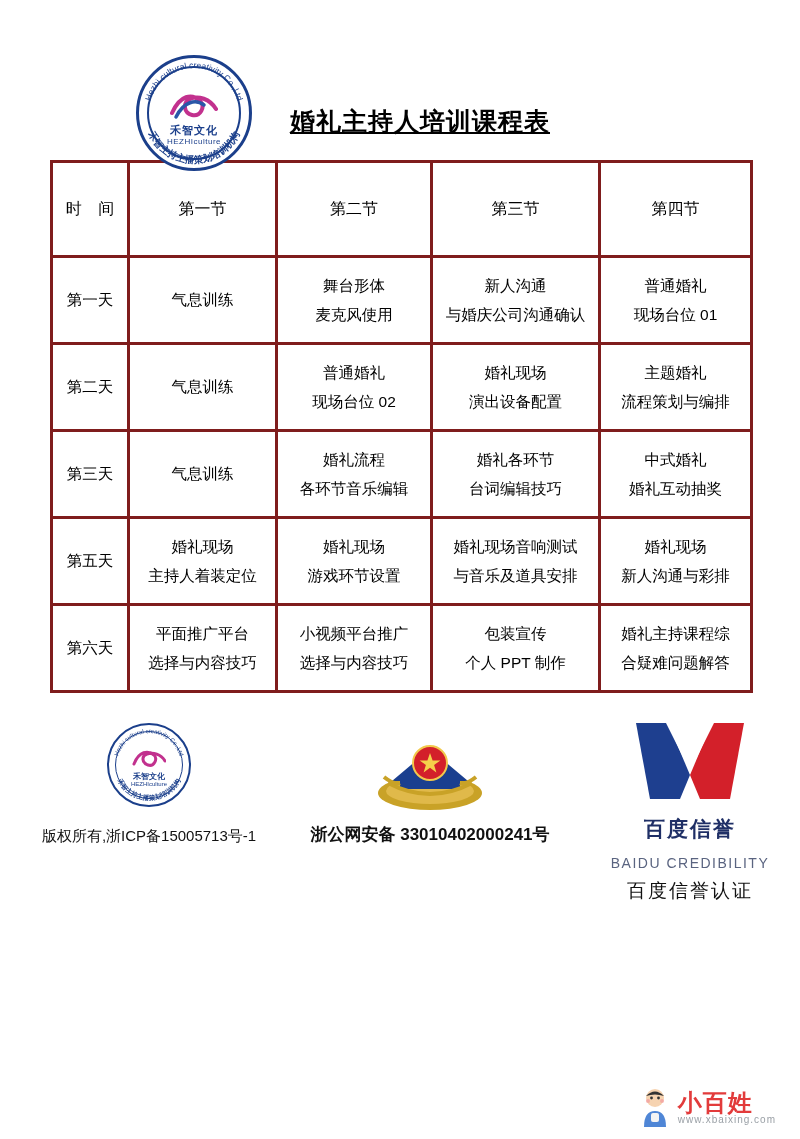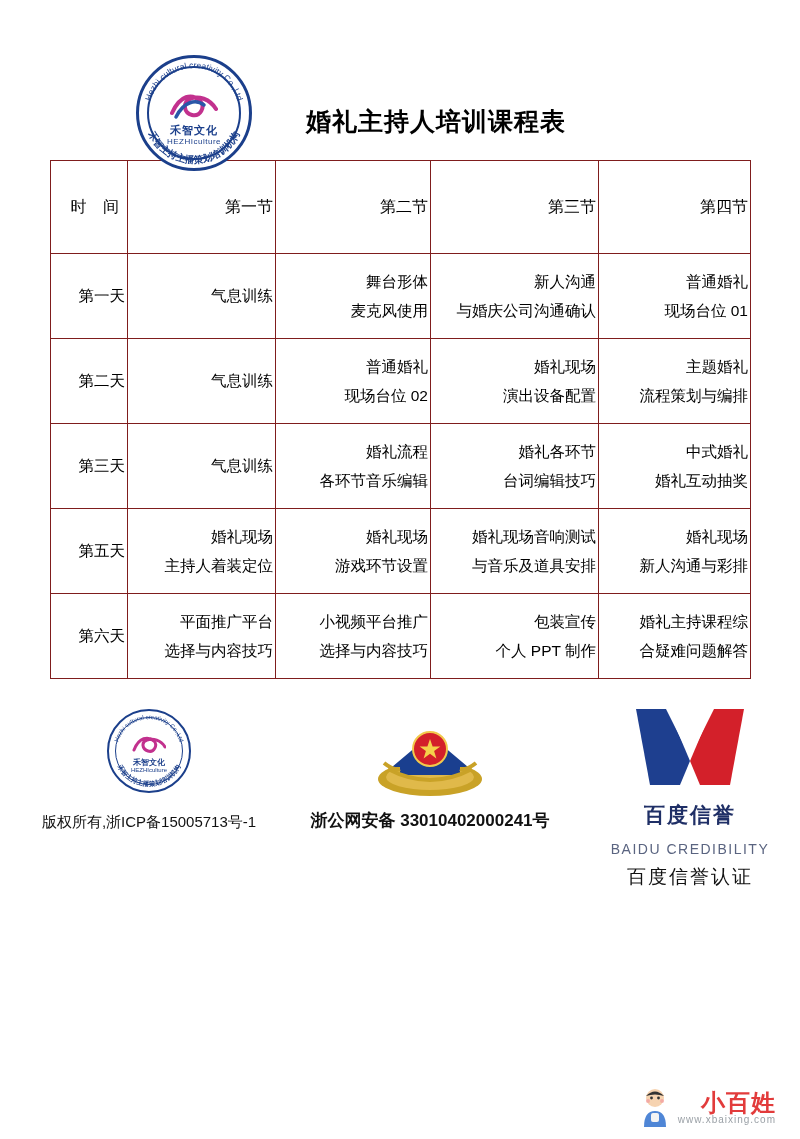--- a/index.html
+++ b/index.html
@@ -77,38 +77,39 @@
     width: 128px; height: 128px;
   }
   .arc-text text {
     font-family: "Liberation Sans", sans-serif;
     fill: #1b3f8b;
   }
   .doc-title {
     font-size: 25px;
     font-weight: bold;
     color: #000000;
-    margin-left: 48px;
+    margin-left: 32px;
     letter-spacing: 1px;
     line-height: 1;
     padding-top: 18px;
+    text-decoration: underline;
   }
 
   
   .table-wrap {
     padding: 30px 50px 0 50px;
   }
   table.schedule {
     border-collapse: collapse;
     width: 700px;
     table-layout: fixed;
   }
   table.schedule td {
-    border: 1px solid #7f1d1d;
-    text-align: right;
+    border: 3px solid #7f1d1d;
+    text-align: center;
     vertical-align: middle;
     font-size: 15.5px;
     line-height: 1.9;
     padding: 4px 2px;
     color: #000;
   }
   table.schedule tr.head td {
     height: 84px;
     font-size: 16px;
   }
@@ -224,21 +225,20 @@
     align-items: center;
     gap: 6px;
   }
   .wm-figure { width: 34px; height: 42px; position: relative; }
   .wm-text { line-height: 1.05; }
   .wm-cn {
     font-size: 24px;
     font-weight: bold;
     color: #e23b3b;
     letter-spacing: 1px;
-    text-align: right;
   }
   .wm-en {
     font-size: 10px;
     color: #9aa0a6;
     letter-spacing: 1px;
     text-align: right;
   }
 </style>
 </head>
 <body>

